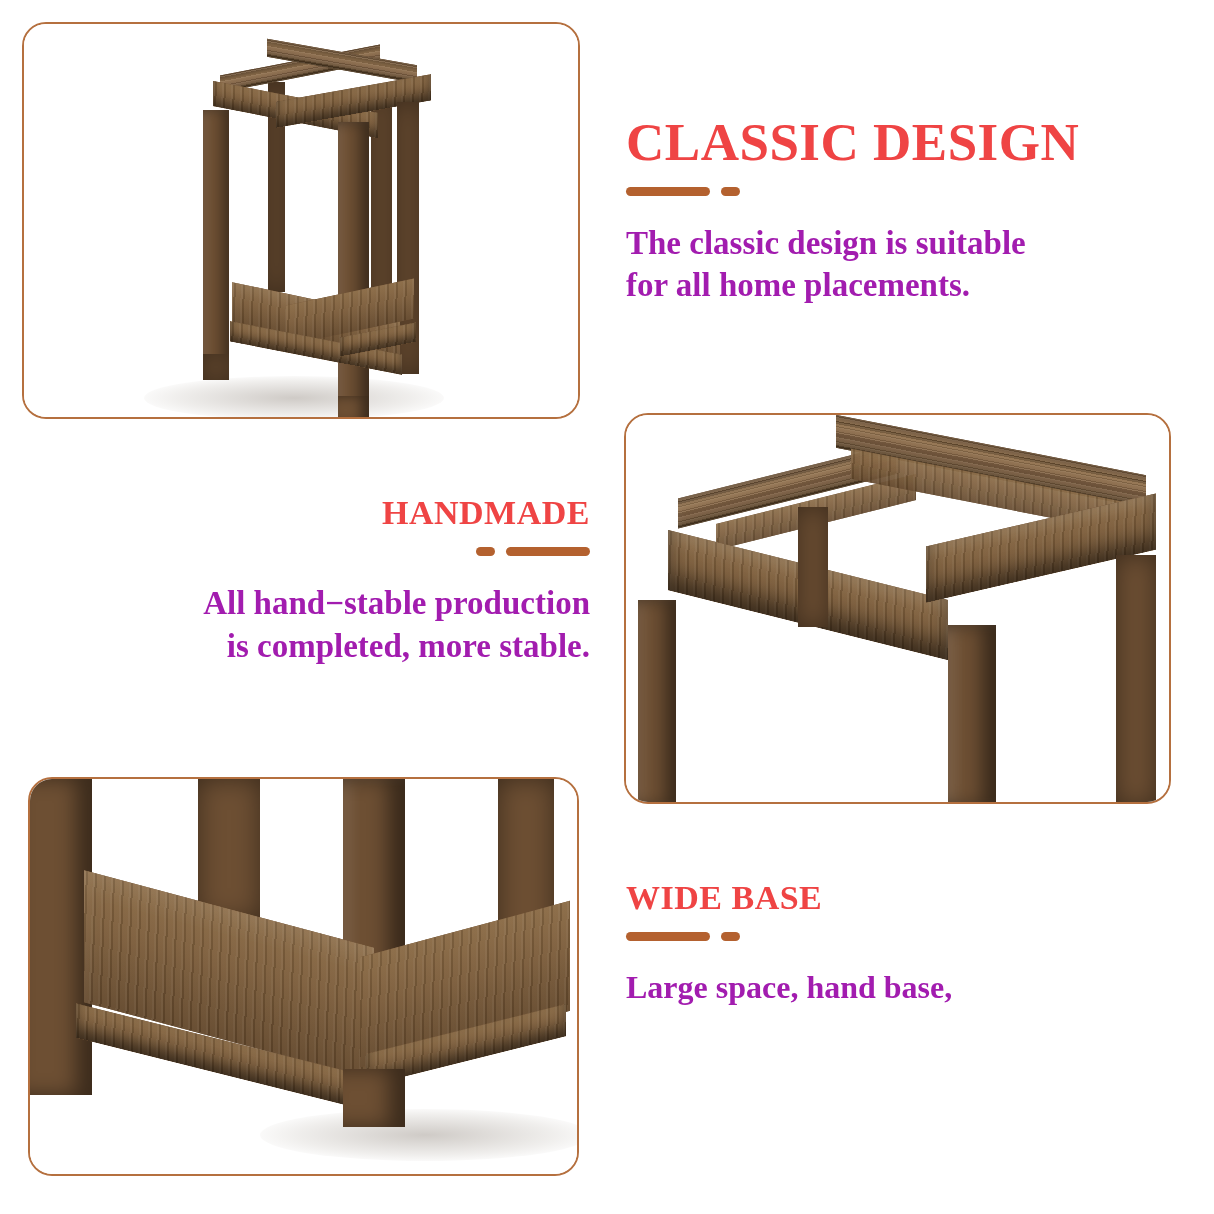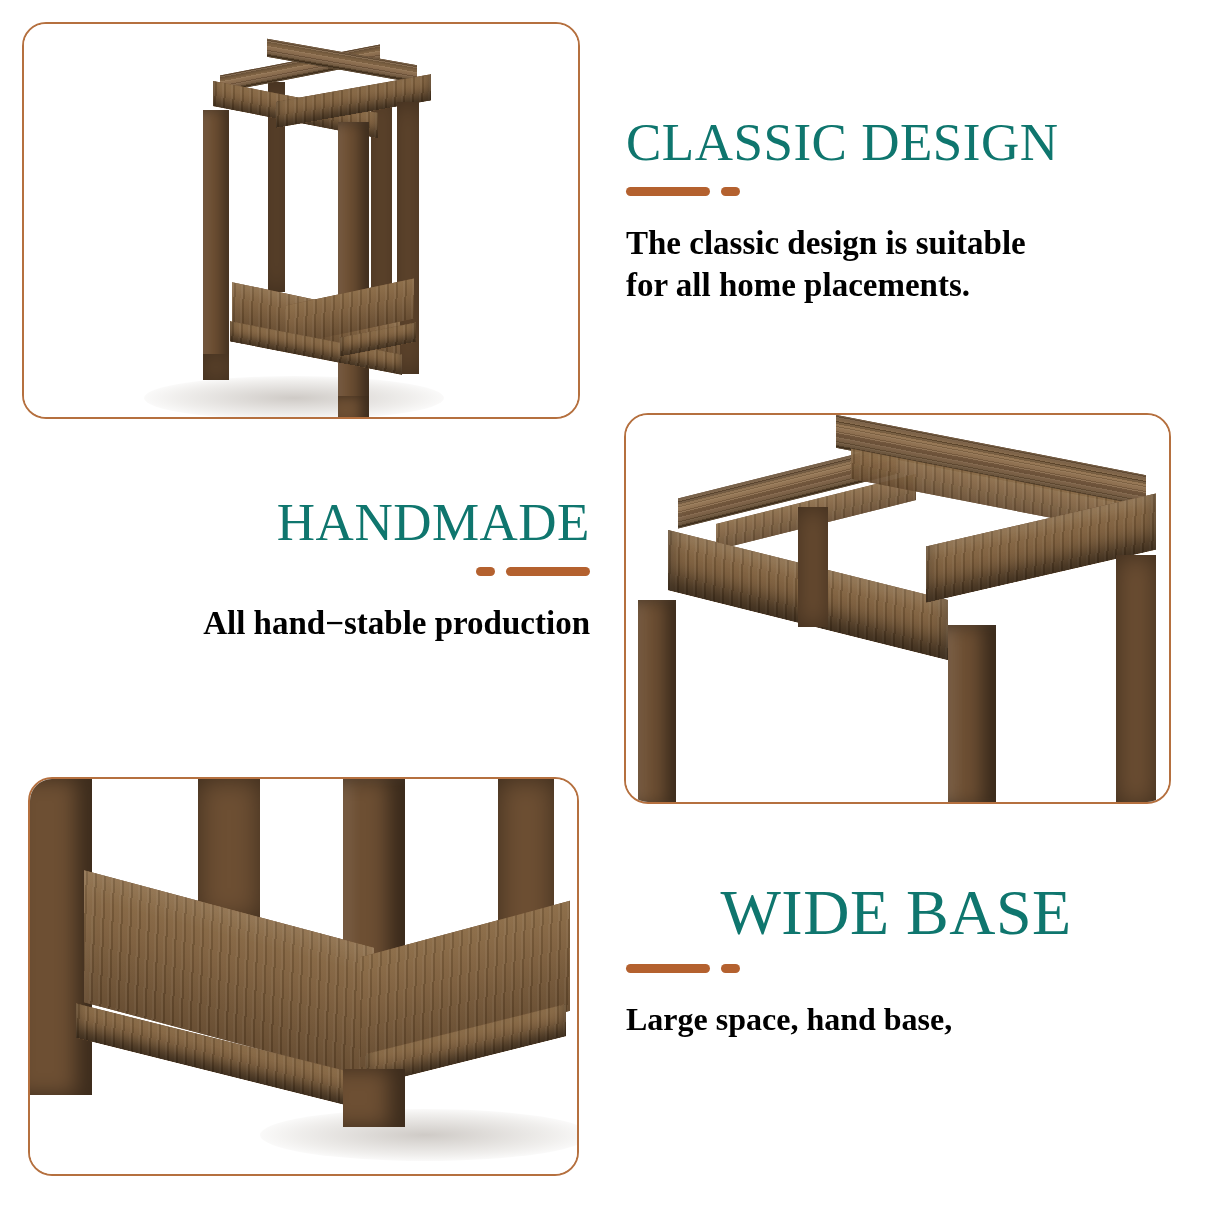--- a/index.html
+++ b/index.html
@@ -58,49 +58,49 @@
         rgba(255,255,255,.08) 0px, rgba(255,255,255,.08) 2px,
         rgba(0,0,0,.11) 2px, rgba(0,0,0,.11) 4px,
         rgba(255,255,255,.04) 4px, rgba(255,255,255,.04) 9px),
       linear-gradient(180deg, #8a6a45 0%, #7b5c3a 45%, #63482c 100%);
   }
   .dark  { box-shadow: inset 0 0 26px rgba(0,0,0,.45); }
 
   
   .block { position: absolute; }
   .heading {
-    font-weight: normal;
-    color: #0f766e;
+    font-weight: bold;
+    color: #ef4444;
     letter-spacing: .5px;
     line-height: 1.04;
     white-space: nowrap;
   }
   .body {
     font-weight: bold;
-    color: #000000;
+    color: #a21caf;
     line-height: 1.28;
   }
   .divider { display: flex; align-items: center; }
   .divider .bar  { height: 9px; border-radius: 5px; background: #b4612f; }
   .divider .dash { height: 9px; width: 19px; border-radius: 5px; background: #b4612f; }
   .divider .bar  { width: 84px; }
   .divider .gap  { width: 11px; }
 
   #block-1 { left: 626px; top: 115px; width: 520px; }
   #block-1 .heading { font-size: 53px; }
   #block-1 .divider { margin-top: 17px; }
   #block-1 .body { font-size: 33px; margin-top: 26px; }
 
   #block-2 { left: 20px; top: 495px; width: 570px; text-align: right; }
-  #block-2 .heading { font-size: 53px; }
+  #block-2 .heading { font-size: 34px; }
   #block-2 .divider { margin-top: 17px; justify-content: flex-end; }
   #block-2 .body { font-size: 33px; margin-top: 26px; }
 
   #block-3 { left: 626px; top: 880px; width: 540px; }
-  #block-3 .heading { font-size: 64px; text-align: center; }
+  #block-3 .heading { font-size: 34px; }
   #block-3 .divider { margin-top: 17px; }
   #block-3 .body { font-size: 32px; margin-top: 26px; }
 
   .floor-shadow {
     position: absolute;
     border-radius: 50%;
     background: radial-gradient(ellipse at center, rgba(140,130,120,.42) 0%, rgba(170,162,152,.18) 55%, rgba(255,255,255,0) 78%);
   }
 </style>
 </head>
@@ -191,20 +191,21 @@
 
   <div class="block" id="block-2">
     <div class="heading">HANDMADE</div>
     <div class="divider">
       <span class="dash"></span>
       <span class="gap"></span>
       <span class="bar"></span>
     </div>
     <div class="body">
       <div>All hand−stable production</div>
+      <div>is completed, more stable.</div>
     </div>
   </div>
 
   <div class="block" id="block-3">
     <div class="heading">WIDE BASE</div>
     <div class="divider">
       <span class="bar"></span>
       <span class="gap"></span>
       <span class="dash"></span>
     </div>

